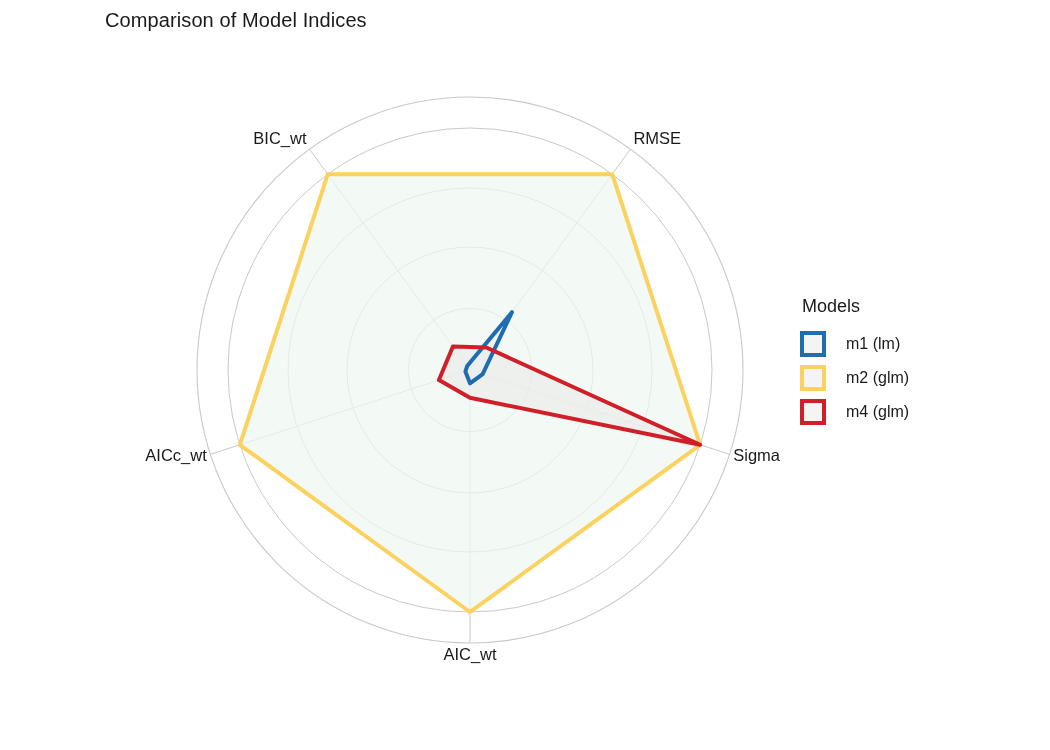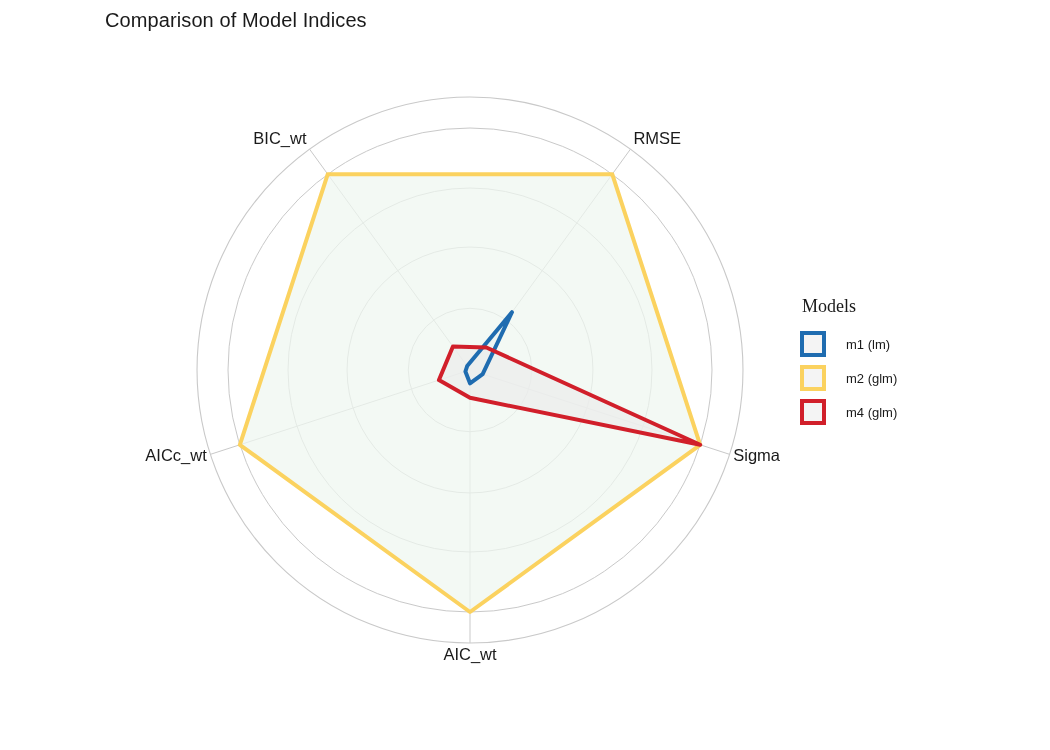--- a/index.html
+++ b/index.html
@@ -60,39 +60,38 @@
     position: absolute;
     left: 800px;
     top: 296px;
     width: 230px;
   }
   .legend-title {
     font-size: 18px;
     color: #1a1a1a;
     margin: 0 0 10px 2px;
     white-space: nowrap;
-    font-family: Liberation Serif, serif;
   }
   .legend-item {
     display: flex;
     align-items: center;
     height: 34px;
   }
   .legend-key {
     width: 26px;
     height: 26px;
     box-sizing: border-box;
     border-style: solid;
     border-width: 4px;
     background: #f4f4f4;
     flex: 0 0 auto;
   }
   .legend-label {
     margin-left: 20px;
-    font-size: 13px;
+    font-size: 16px;
     color: #1a1a1a;
     white-space: nowrap;
     text-align: right;
   }
 </style>
 </head>
 <body>
 
 <div id="page-root">
 

